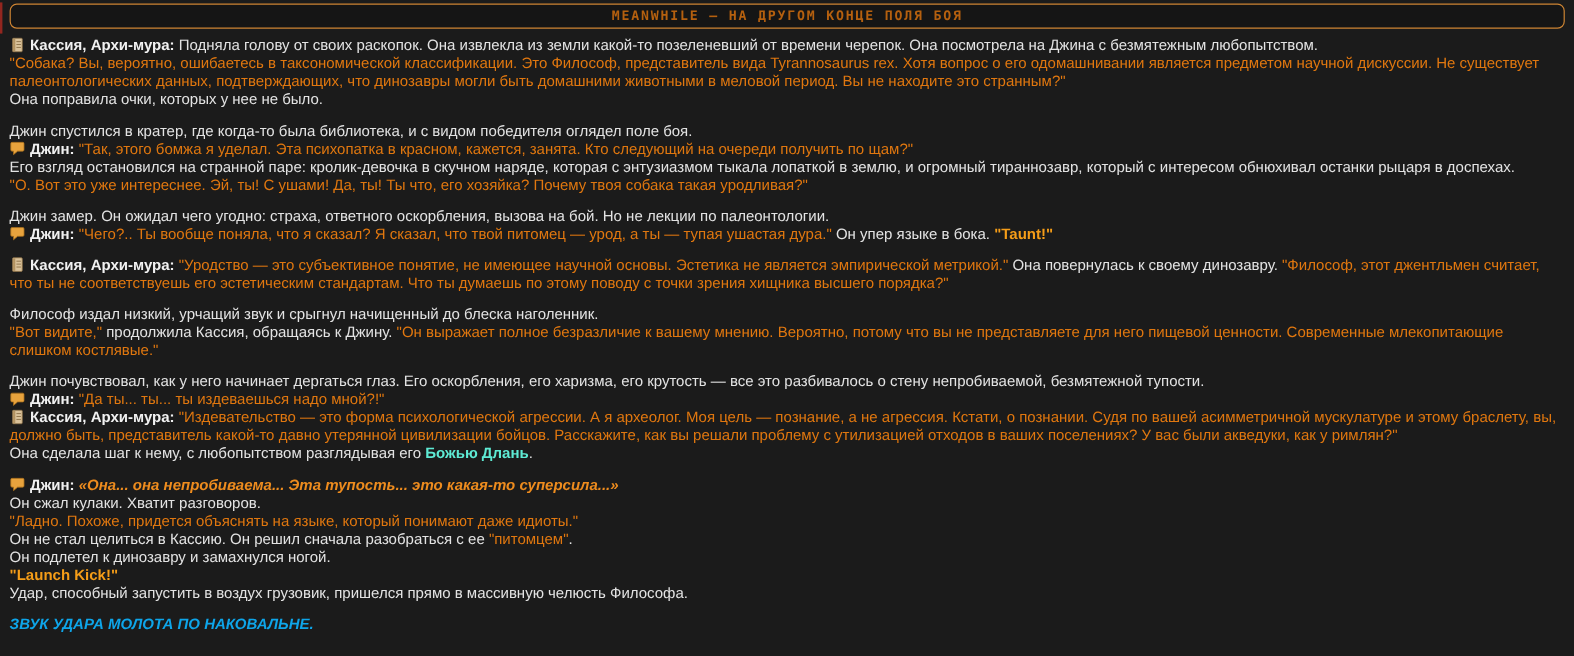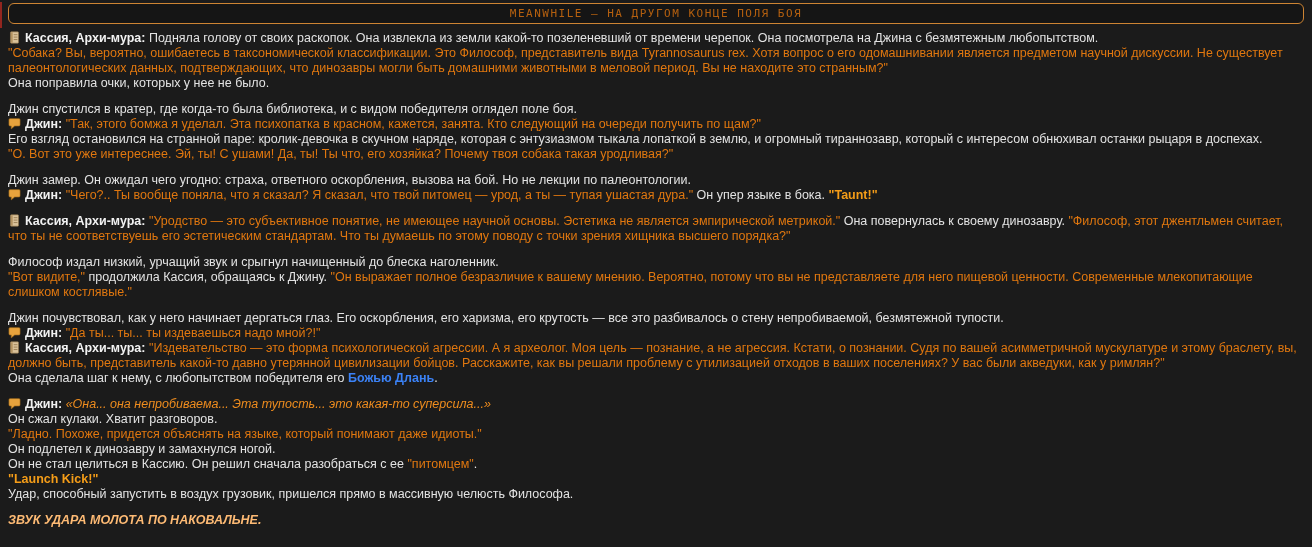--- a/index.html
+++ b/index.html
@@ -27,42 +27,42 @@
     border: 1.5px solid #cd8433;
     border-radius: 6px;
     background: #151515;
     display: flex;
     align-items: center;
     justify-content: center;
   }
   .banner-title {
     font-family: "DejaVu Sans Mono", "Liberation Mono", monospace;
     font-size: 11px;
-    font-weight: 400;
+    font-weight: 700;
     letter-spacing: 1.5px;
     color: #b5600f;
     white-space: nowrap;
   }
   
   .story {
     padding: 7px 8px 0 8px;
   }
   .block { margin: 0 0 11px 0; }
   .line {
     margin: 0;
     line-height: 15px;
     white-space: normal;
   }
   .seg-n    { color: #e3e3e3; }
   .seg-name { color: #f1f1f1; font-weight: 700; }
   .seg-d    { color: #e0770f; }
   .seg-k    { color: #f59d18; font-weight: 700; }
-  .seg-di   { color: #ee8c1e; font-weight: 400; font-style: italic; }
-  .seg-b    { color: #3b82f6; font-weight: 700; }
-  .seg-sfx  { color: #fdba74; font-weight: 700; font-style: italic; }
+  .seg-di   { color: #ee8c1e; font-weight: 700; font-style: italic; }
+  .seg-b    { color: #5eead4; font-weight: 700; }
+  .seg-sfx  { color: #0ea5e9; font-weight: 700; font-style: italic; }
   .msg-icon {
     display: inline-block;
     width: 13px;
     height: 13px;
     margin-right: 4px;
     vertical-align: -2px;
   }
   .msg-icon svg { display: block; width: 100%; height: 100%; }
 </style>
 </head>
@@ -118,29 +118,29 @@
       <p class="line"><span class="msg-icon"><svg viewBox="0 0 16 16">
             <path d="M2.5 2h11a1.3 1.3 0 0 1 1.3 1.3v6.4a1.3 1.3 0 0 1-1.3 1.3H8.2L4 14.6v-3.6H2.5a1.3 1.3 0 0 1-1.3-1.3V3.3A1.3 1.3 0 0 1 2.5 2z" fill="#e8a33d" stroke="#a96f1c" stroke-width="0.8"></path>
           </svg></span><span class="seg-name">Джин:</span><span class="seg-d"> "Да ты... ты... ты издеваешься надо мной?!"</span></p>
       <p class="line"><span class="msg-icon"><svg viewBox="0 0 12 16">
             <rect x="1" y="1" width="10" height="14" rx="1" fill="#d9c199" stroke="#8a6f46" stroke-width="0.8"></rect>
             <rect x="1.6" y="1.6" width="2.2" height="12.8" fill="#b29260"></rect>
             <line x1="5" y1="4.5" x2="9.6" y2="4.5" stroke="#8a6f46" stroke-width="0.9"></line>
             <line x1="5" y1="7.5" x2="9.6" y2="7.5" stroke="#8a6f46" stroke-width="0.9"></line>
             <line x1="5" y1="10.5" x2="9.6" y2="10.5" stroke="#8a6f46" stroke-width="0.9"></line>
           </svg></span><span class="seg-name">Кассия, Архи-мура:</span><span class="seg-d"> "Издевательство — это форма психологической агрессии. А я археолог. Моя цель — познание, а не агрессия. Кстати, о познании. Судя по вашей асимметричной мускулатуре и этому браслету, вы, должно быть, представитель какой-то давно утерянной цивилизации бойцов. Расскажите, как вы решали проблему с утилизацией отходов в ваших поселениях? У вас были акведуки, как у римлян?"</span></p>
-      <p class="line"><span class="seg-n">Она сделала шаг к нему, с любопытством победителя его </span><span class="seg-b">Божью Длань</span><span class="seg-n">.</span></p>
+      <p class="line"><span class="seg-n">Она сделала шаг к нему, с любопытством разглядывая его </span><span class="seg-b">Божью Длань</span><span class="seg-n">.</span></p>
     </div>
     <div class="block">
       <p class="line"><span class="msg-icon"><svg viewBox="0 0 16 16">
             <path d="M2.5 2h11a1.3 1.3 0 0 1 1.3 1.3v6.4a1.3 1.3 0 0 1-1.3 1.3H8.2L4 14.6v-3.6H2.5a1.3 1.3 0 0 1-1.3-1.3V3.3A1.3 1.3 0 0 1 2.5 2z" fill="#e8a33d" stroke="#a96f1c" stroke-width="0.8"></path>
           </svg></span><span class="seg-name">Джин:</span><span class="seg-di"> «Она... она непробиваема... Эта тупость... это какая-то суперсила...»</span></p>
       <p class="line"><span class="seg-n">Он сжал кулаки. Хватит разговоров.</span></p>
       <p class="line"><span class="seg-d">"Ладно. Похоже, придется объяснять на языке, который понимают даже идиоты."</span></p>
+      <p class="line"><span class="seg-n">Он не стал целиться в Кассию. Он решил сначала разобраться с ее </span><span class="seg-d">"питомцем"</span><span class="seg-n">.</span></p>
       <p class="line"><span class="seg-n">Он подлетел к динозавру и замахнулся ногой.</span></p>
-      <p class="line"><span class="seg-n">Он не стал целиться в Кассию. Он решил сначала разобраться с ее </span><span class="seg-d">"питомцем"</span><span class="seg-n">.</span></p>
       <p class="line"><span class="seg-k">"Launch Kick!"</span></p>
       <p class="line"><span class="seg-n">Удар, способный запустить в воздух грузовик, пришелся прямо в массивную челюсть Философа.</span></p>
     </div>
     <div class="block">
       <p class="line"><span class="seg-sfx">ЗВУК УДАРА МОЛОТА ПО НАКОВАЛЬНЕ.</span></p>
     </div>
   </div>
 
 </body></html>

